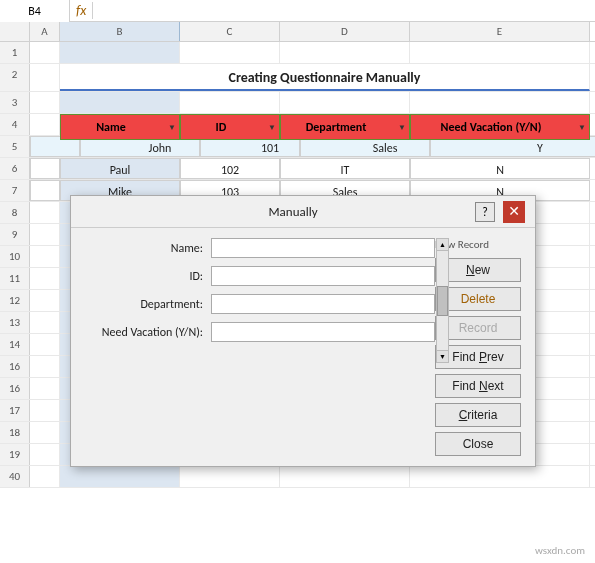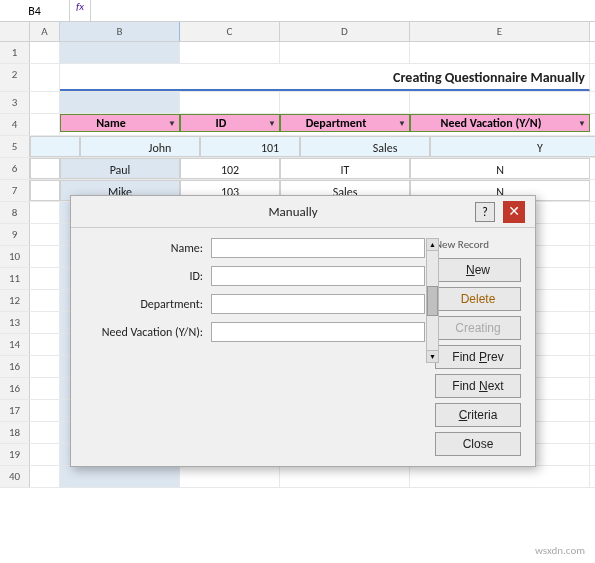--- a/index.html
+++ b/index.html
@@ -72,73 +72,74 @@
       font-size: 12px;
       color: #222;
       padding: 0 4px;
     }
 
     
     .title-row {
       height: 28px;
     }
     .title-cell {
-      text-align: right;
+      text-align: center;
       font-weight: bold;
       font-size: 14px;
       line-height: 28px;
     }
     .table-header-cell {
-      background: #f9a8d4;
+      background: #ef4444;
       font-weight: bold;
       font-size: 12px;
       color: #000;
       border: 1px solid #5f9130;
       display: flex;
       align-items: center;
       justify-content: center;
       position: relative;
       padding-right: 18px;
-      height: 18px;
+      height: 26px;
     }
     .dropdown-arrow {
       position: absolute;
       right: 3px;
       top: 50%;
       transform: translateY(-50%);
       font-size: 8px;
       color: #333;
     }
 
     
     .data-row .sheet-cell {
       border: 1px solid #d0d0d0;
     }
 
     
     .formula-bar {
       display: flex;
       height: 22px;
       border-bottom: 1px solid #d0d0d0;
+      align-items: center;
       background: #fff;
     }
     .name-box {
       width: 70px;
       border-right: 1px solid #d0d0d0;
       padding: 0 4px;
       font-size: 12px;
       text-align: center;
       line-height: 22px;
       background: #fff;
     }
     .formula-fx {
       padding: 0 6px;
       font-style: italic;
-      font-size: 11px;
-      color: #4c1d95;
+      font-size: 14px;
+      color: #a16207;
       border-right: 1px solid #d0d0d0;
     }
     .formula-content {
       flex: 1;
       padding: 0 6px;
       font-size: 12px;
     }
 
     
     .dialog-overlay {
@@ -188,21 +189,20 @@
       line-height: 22px;
       font-size: 14px;
       cursor: pointer;
       border: none;
     }
 
     
     .dialog-body {
       display: flex;
       padding: 10px;
-      gap: 10px;
     }
 
     
     .dialog-form {
       flex: 1;
       min-width: 0;
     }
     .form-field {
       display: flex;
       align-items: center;
@@ -506,21 +506,21 @@
           <div style="width:11px; height:30px; background:#c0c0c0; border:1px solid #999;"></div>
           <div style="width:11px; height:12px; background:#e0e0e0; border-top:1px solid #bbb; display:flex; align-items:center; justify-content:center; font-size:7px;">▼</div>
         </div>
       </div>
     </div>
 
     <div class="dialog-buttons">
       <div class="section-label">New Record</div>
       <button class="dialog-btn"><u>N</u>ew</button>
       <button class="dialog-btn disabled" style="color:#a16207;">Delete</button>
-      <button class="dialog-btn disabled" style="color:#aaa;">Creating</button>
+      <button class="dialog-btn disabled" style="color:#aaa;">Record</button>
       <button class="dialog-btn">Find <u>P</u>rev</button>
       <button class="dialog-btn">Find <u>N</u>ext</button>
       <button class="dialog-btn"><u>C</u>riteria</button>
       <button class="dialog-btn">Close</button>
     </div>
 
   </div>
 </div>
 
 <div class="watermark">wsxdn.com</div>

